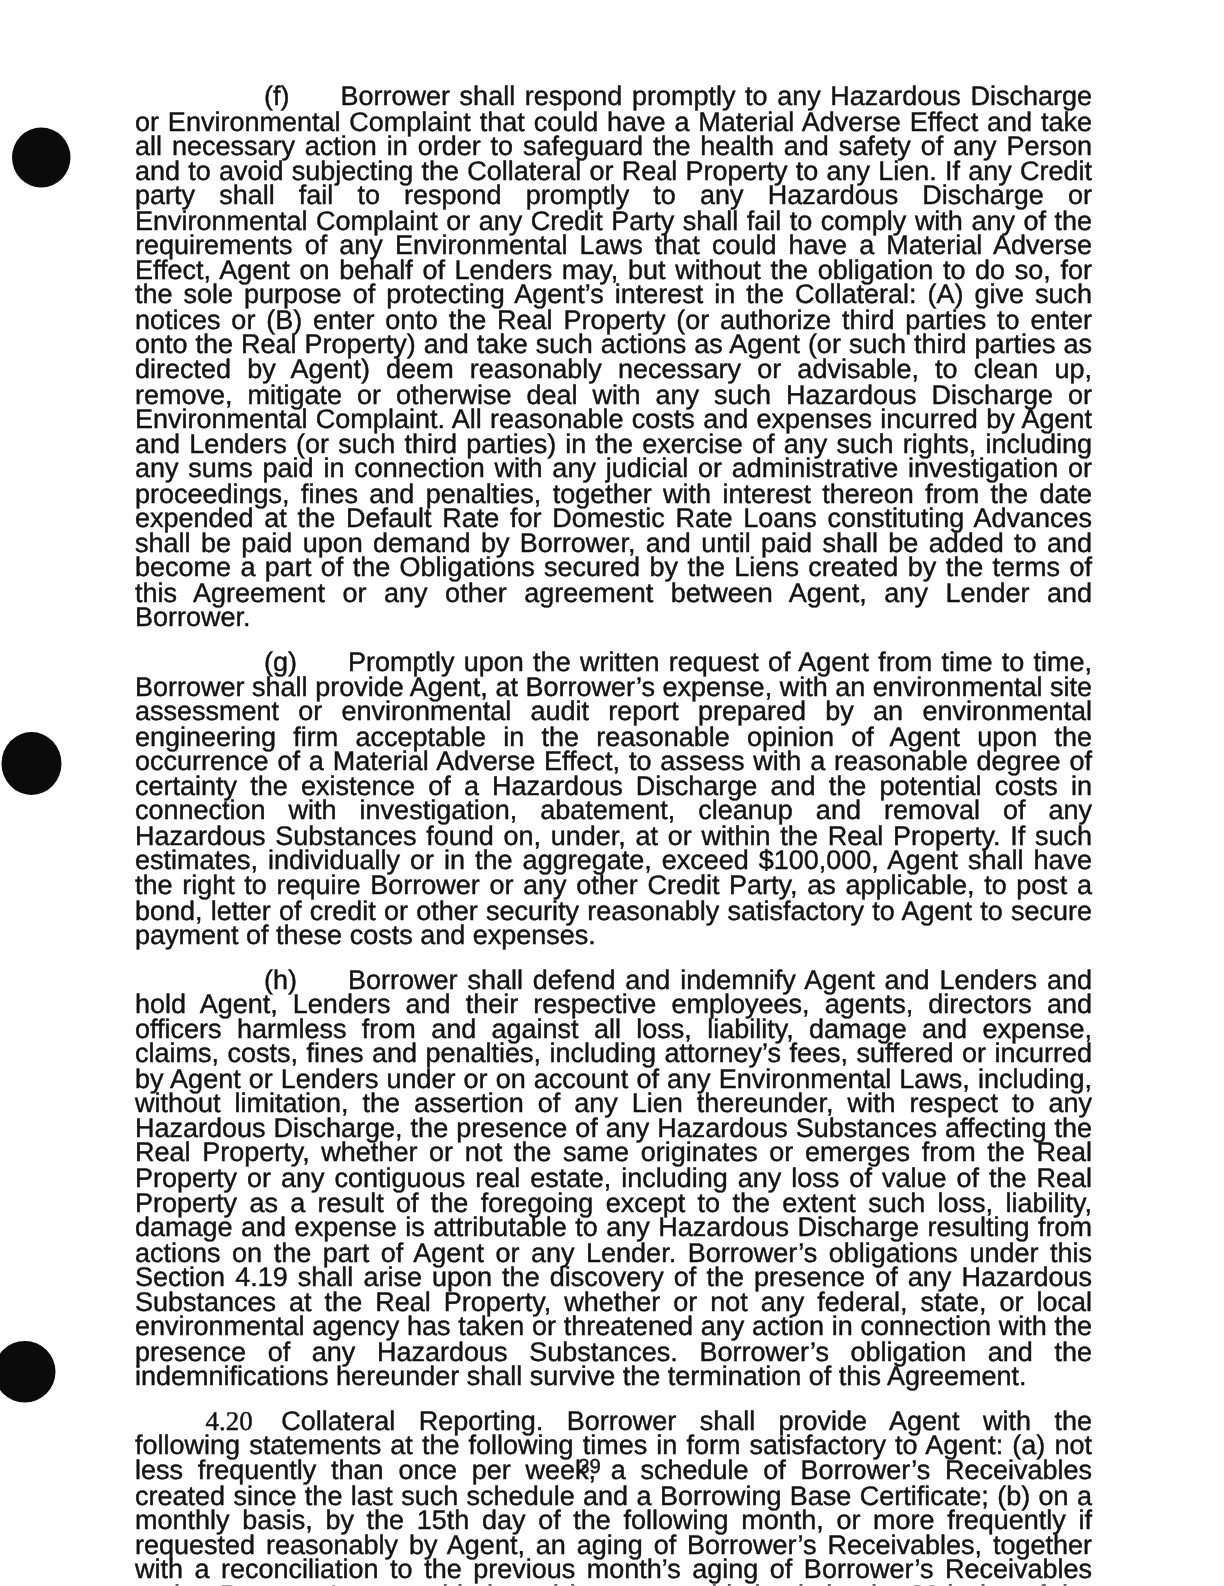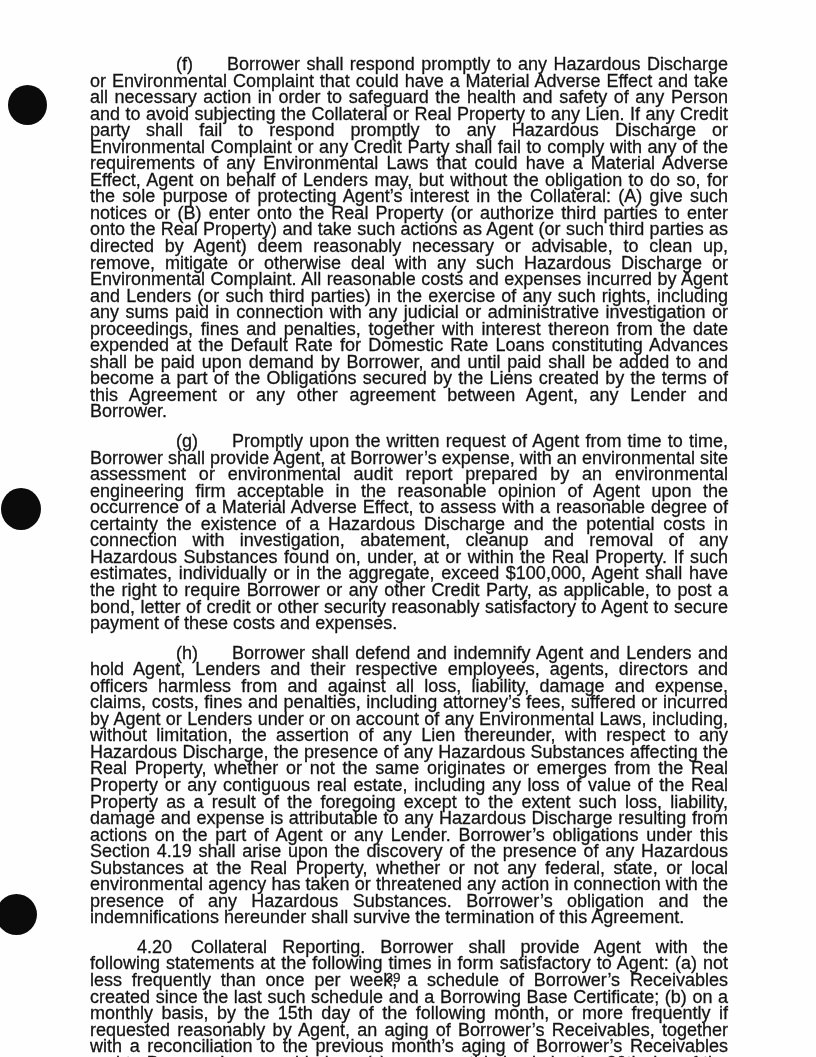--- a/index.html
+++ b/index.html
@@ -21,21 +21,21 @@
     color: #131313;
     font-size: 18px;
     line-height: 16.55px;
     text-align: justify;
     -webkit-text-stroke: 0.28px #131313;
   }
   p.para { margin: 0 0 13px 0; }
   p.para.deep { text-indent: 86px; }
   p.para.shallow { text-indent: 47px; margin-top: 4px; }
   p.para .label { margin-right: 34px; }
-  p.para.shallow .label { margin-right: 19px; }
+  p.para.shallow .label { margin-right: 19px; font-family: Liberation Serif, serif; }
   .u { text-underline-offset: 2px; }
   .punch {
     position: absolute;
     background: #0b0b0b;
     border-radius: 50%;
   }
   .punch.p1 { left: 8px;  top: 85px;  width: 39px; height: 40px; }
   .punch.p2 { left: 1px;  top: 488px; width: 40px; height: 42px; }
   .punch.p3 { left: -4px; top: 894px; width: 41px; height: 41px; }
   .page-footer {

